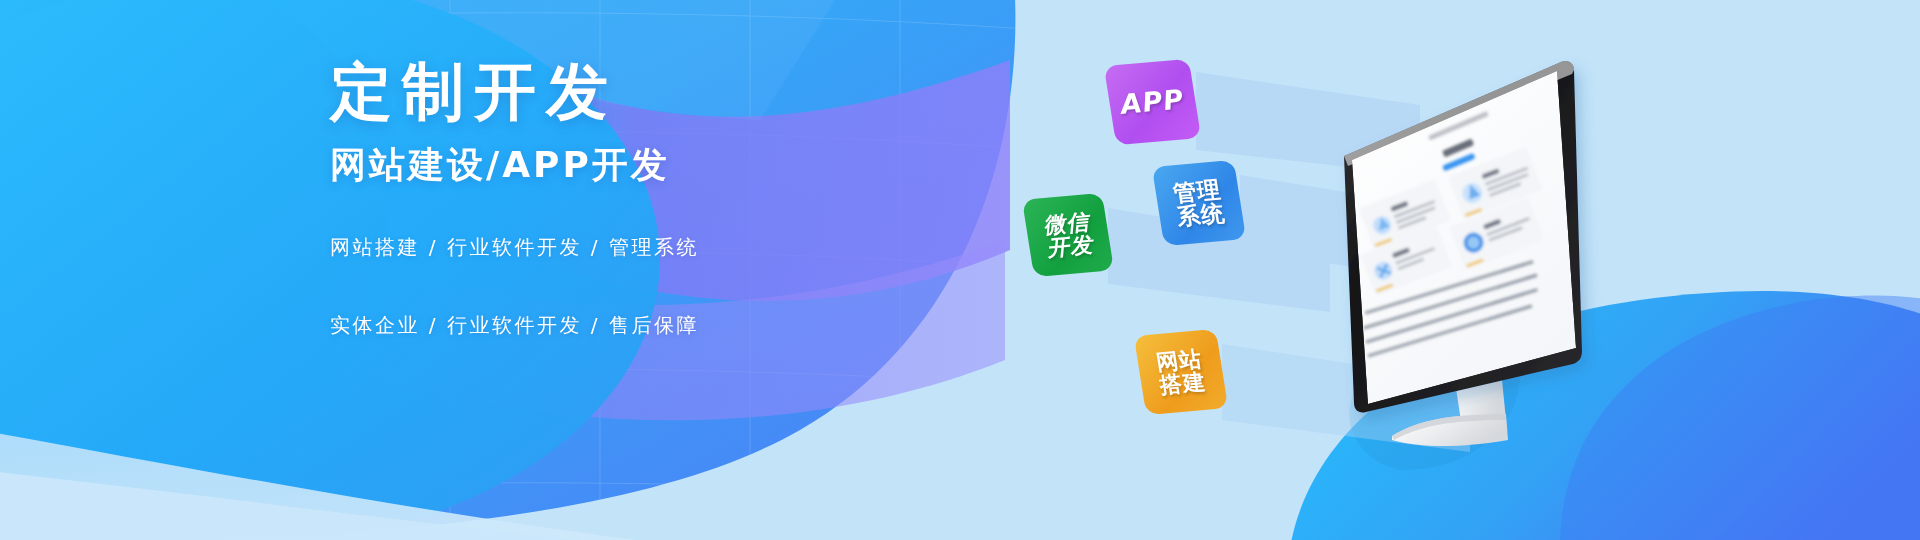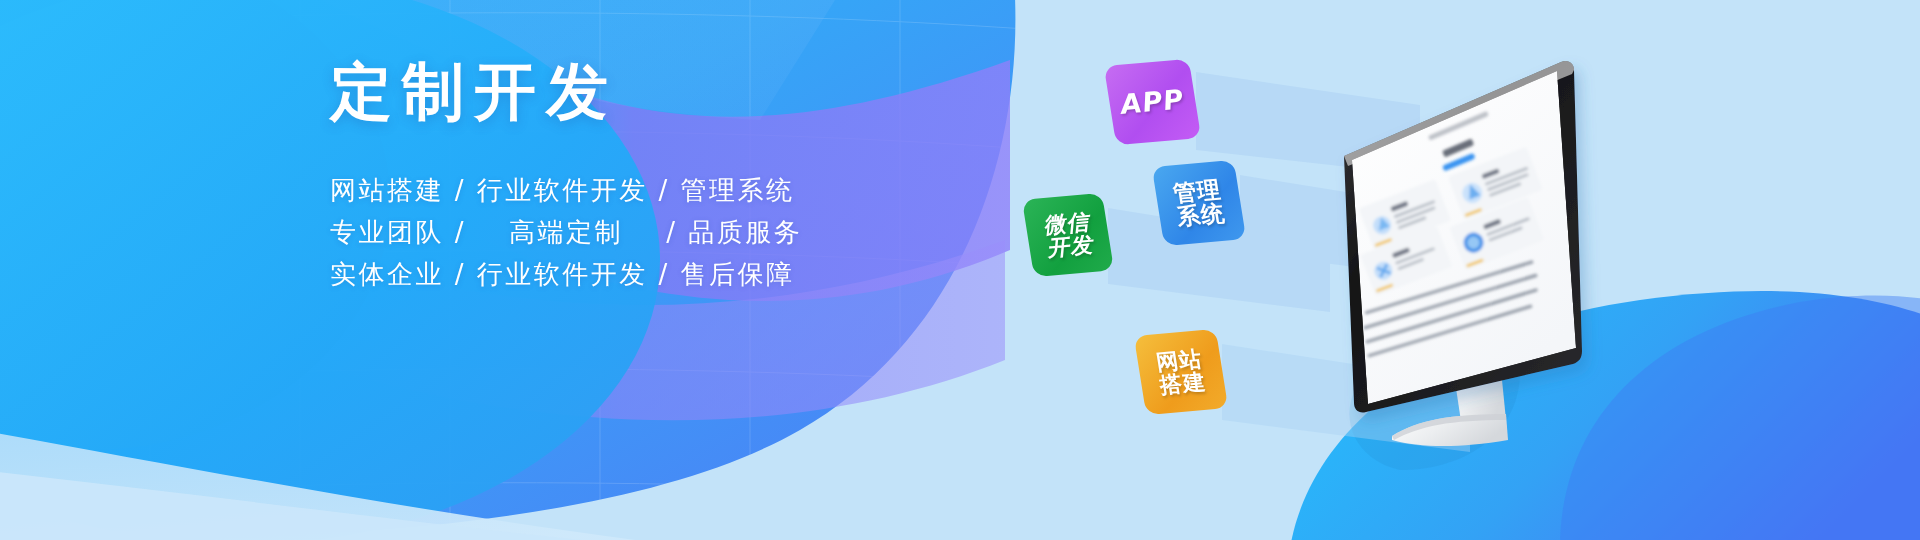--- a/index.html
+++ b/index.html
@@ -26,24 +26,25 @@
   }
   .subtitle {
     margin-top:22px;
     font-size:36px; font-weight:bold; color:#ffffff;
     letter-spacing:3px; line-height:1.1;
     text-shadow:0 2px 8px rgba(30,80,170,.28);
     font-family:"DejaVu Sans","Liberation Sans",sans-serif;
   }
   .features { margin-top:46px; }
   .feature-line {
-    font-size:26px; color:#ffffff; letter-spacing:2.5px;
+    font-size:20px; color:#ffffff; letter-spacing:2.5px;
     line-height:1.62; white-space:pre;
     text-shadow:0 1px 5px rgba(30,80,170,.25);
     font-family:"DejaVu Sans","Liberation Sans",sans-serif;
+    margin-top:46px;
   }
 
   
   .card {
     position:absolute; z-index:30;
     display:flex; flex-direction:column;
     align-items:center; justify-content:center;
     border-radius:13px; color:#fff; font-weight:bold;
     text-shadow:1px 2px 3px rgba(0,0,0,.22);
     font-family:"DejaVu Sans","Liberation Sans",sans-serif;
@@ -178,23 +179,23 @@
         <path d="M 1196,72 L 1420,105 L 1420,175 L 1196,150 Z" fill="#a7cdf2"></path>
         <path d="M 1240,175 L 1470,212 L 1470,282 L 1240,252 Z" fill="#a7cdf2"></path>
         <path d="M 1108,208 L 1330,244 L 1330,312 L 1108,284 Z" fill="#a7cdf2"></path>
         <path d="M 1222,344 L 1470,382 L 1470,452 L 1222,420 Z" fill="#a9d2f4"></path>
       </g>
     </svg>
   </div>
 
   <div class="copy">
     <div class="title">定制开发</div>
+    <div class="subtitle">网站建设/APP开发</div>
     <div class="features">
       <div class="feature-line">网站搭建 / 行业软件开发 / 管理系统</div>
-      <div class="feature-line">专业团队 /    高端定制    / 品质服务</div>
       <div class="feature-line">实体企业 / 行业软件开发 / 售后保障</div>
     </div>
   </div>
 
   <div class="card card-app">
     <span class="card-line">APP</span>
   </div>
 
   <div class="card card-mgmt">
     <span class="card-line">管理</span>

